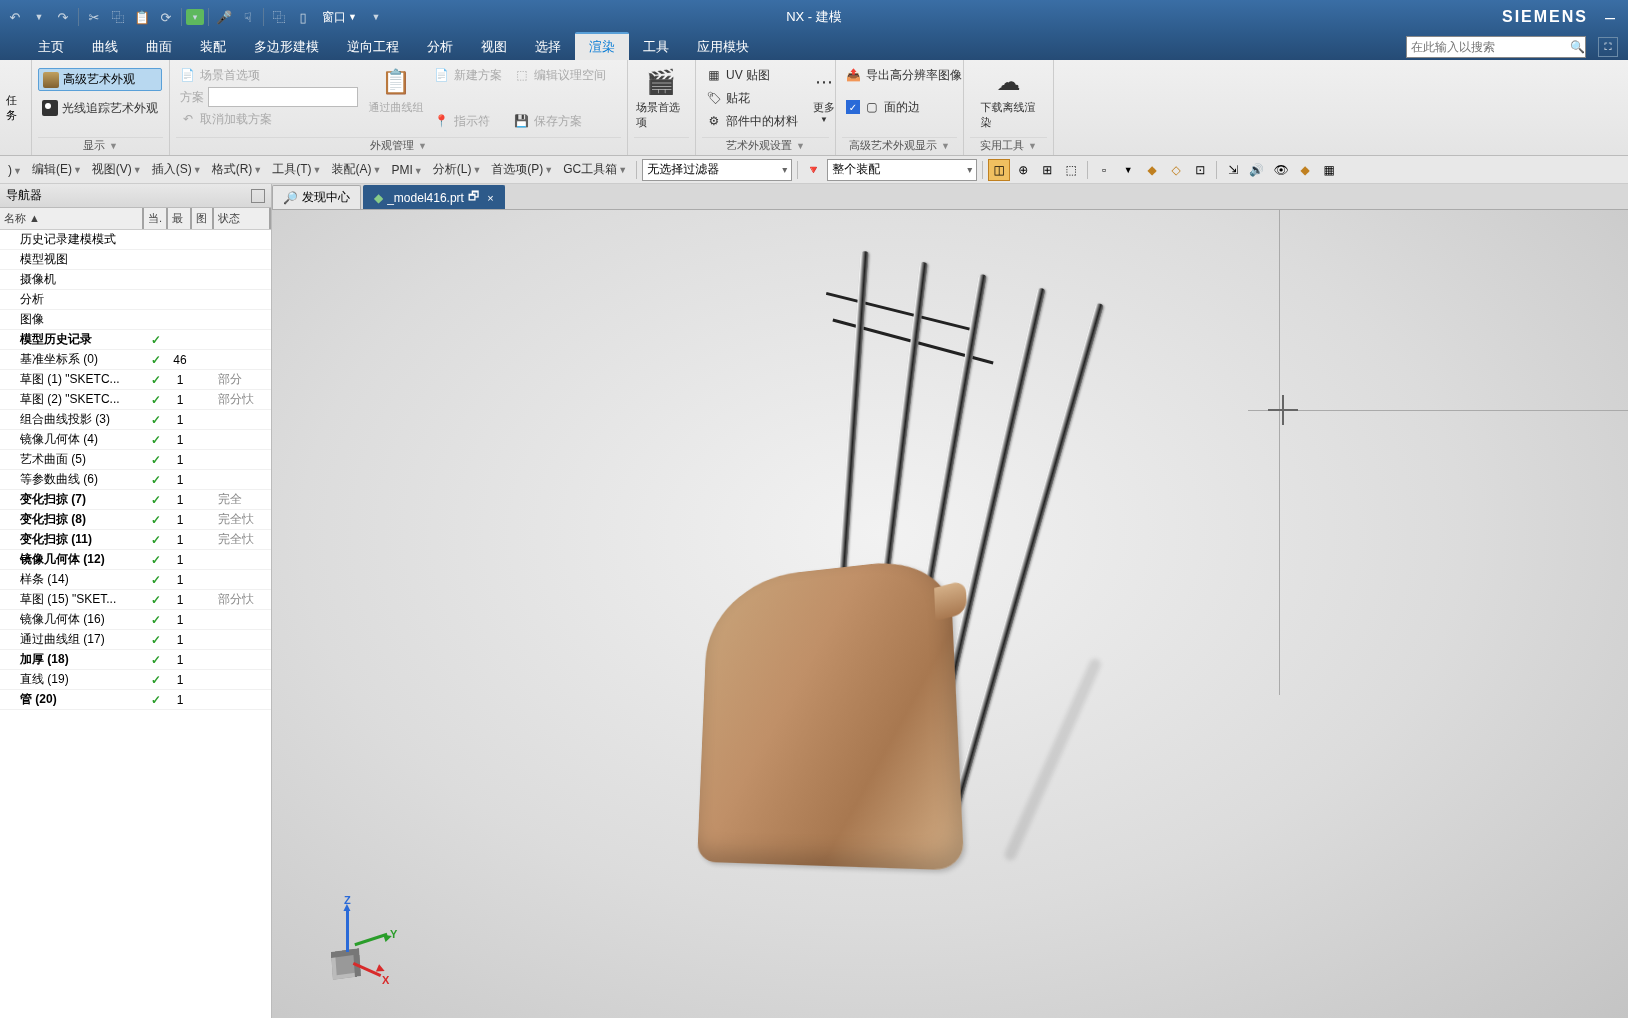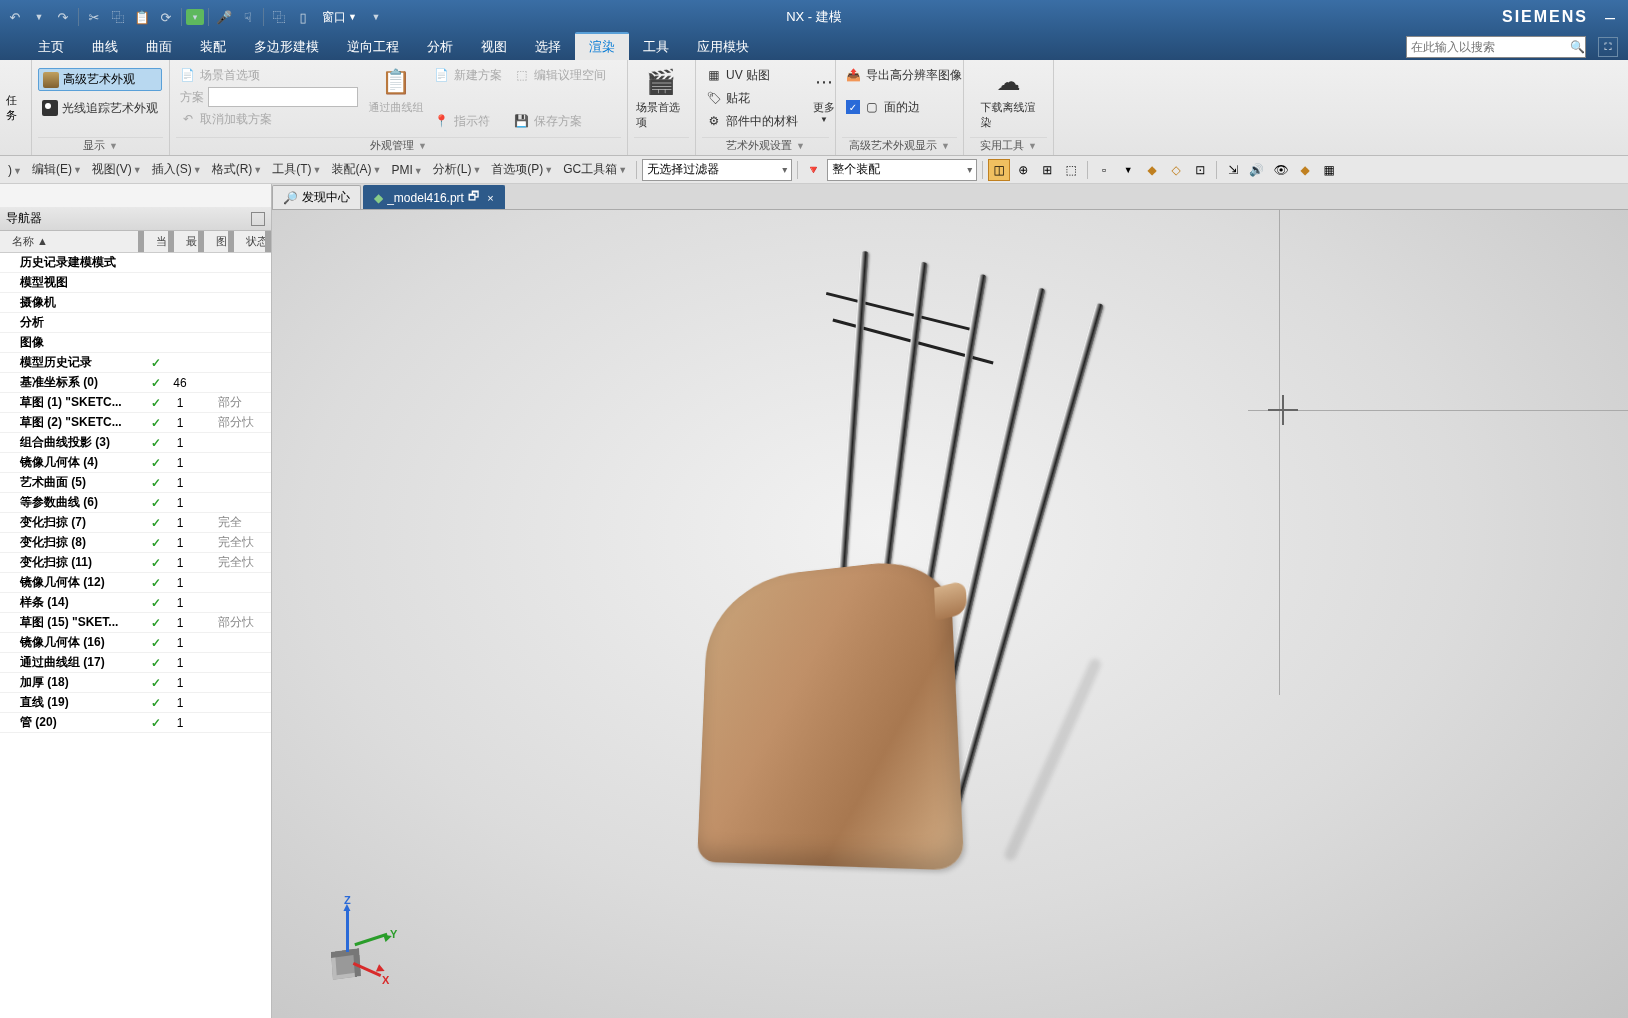--- a/index.html
+++ b/index.html
@@ -44,27 +44,27 @@
 .mb2-item { padding: 2px 4px; cursor: pointer; color: #333; white-space: nowrap; }
 .mb2-dd { font-size: 9px; color: #777; margin-left: 1px; }
 .mb2-sep { width: 1px; height: 18px; background: #bbb; margin: 0 3px; }
 .mb2-combo { height: 22px; border: 1px solid #999; background: #fff; padding: 0 18px 0 4px; position: relative; display:flex;align-items:center; min-width: 140px;}
 .mb2-combo::after { content: "▾"; position: absolute; right: 4px; font-size: 10px; color: #666; }
 .mb2-ico { width: 22px; height: 22px; display: flex; align-items: center; justify-content: center; cursor: pointer; }
 
 
 .content { display: flex; height: calc(1018px - 34px - 26px - 96px - 28px); }
 .nav-panel { width: 272px; background: #f4f4f4; border-right: 1px solid #bbb; display: flex; flex-direction: column; }
-.nav-header { height: 24px; background: linear-gradient(#e8e8e8,#d8d8d8); border-bottom: 1px solid #bbb; display: flex; align-items: center; padding: 0 6px; font-size: 12px; position: relative; margin-top: 23px; }
+.nav-header { height: 24px; background: linear-gradient(#e8e8e8,#d8d8d8); border-bottom: 1px solid #bbb; display: flex; align-items: center; padding: 0 6px; font-size: 12px; position: relative; }
 .nav-header .pin { position: absolute; right: 6px; width: 14px; height: 14px; border: 1px solid #888; }
 .nav-cols { height: 22px; background: #eee; border-bottom: 1px solid #ccc; display: flex; font-size: 11px; color: #444; }
-.nav-col { border-right: 6px solid #a3a3a3; padding: 3px 12px; overflow: hidden; white-space: nowrap; }
+.nav-col { border-right: 2px solid #a3a3a3; padding: 3px 4px; overflow: hidden; white-space: nowrap; }
 .nav-tree { flex: 1; overflow-y: auto; background: #fff; font-size: 12px; }
 .tree-row { height: 20px; display: flex; align-items: center; border-bottom: 1px solid #f0f0f0; }
-.tree-row .name-cell { width: 144px; padding-left: 4px; display: flex; align-items: center; gap: 2px; overflow: hidden; white-space: nowrap; font-weight: bold; }
+.tree-row .name-cell { width: 144px; padding-left: 4px; display: flex; align-items: center; gap: 2px; overflow: hidden; white-space: nowrap; }
 .tree-row .c-cell { width: 24px; text-align: center; }
 .tree-row .c-cell.green { color: #2a9d2a; font-weight: bold; }
 .tree-row .stat-cell { flex: 1; padding-left: 2px; color: #888; overflow: hidden; white-space: nowrap; }
 .tree-row.bold .name-cell { font-weight: bold; }
 .tree-ico { width: 14px; height: 14px; display: inline-block; }
 .nav-footer { border-top: 1px solid #bbb; }
 .nav-footer-item { height: 24px; display: flex; align-items: center; padding: 0 6px; font-size: 13px; color: #2a6aa8; cursor: pointer; border-bottom: 1px solid #e0e0e0; }
 
 .viewport-area { flex: 1; display: flex; flex-direction: column; }
 .doc-tabs { height: 26px; background: #d8d8d8; border-bottom: 1px solid #aaa; display: flex; align-items: flex-end; }

